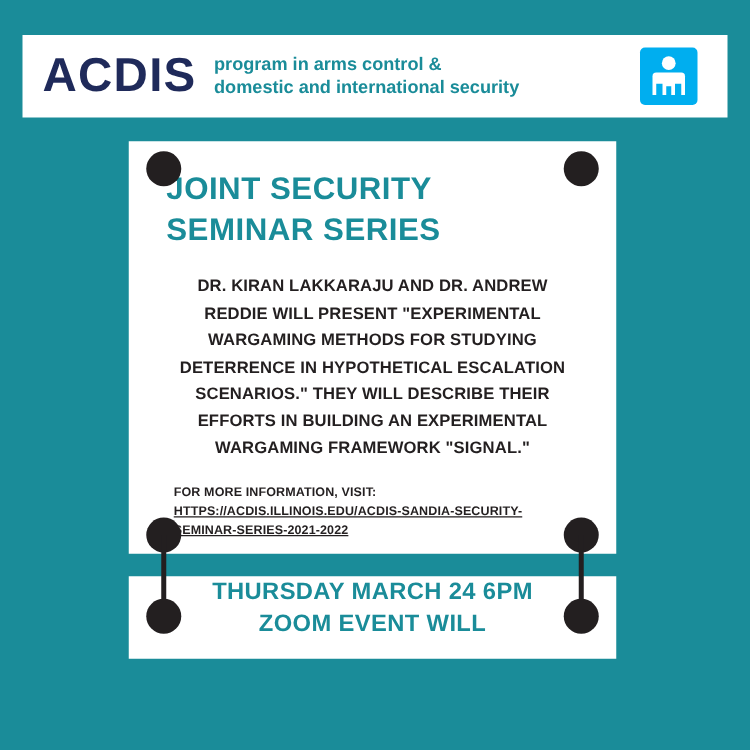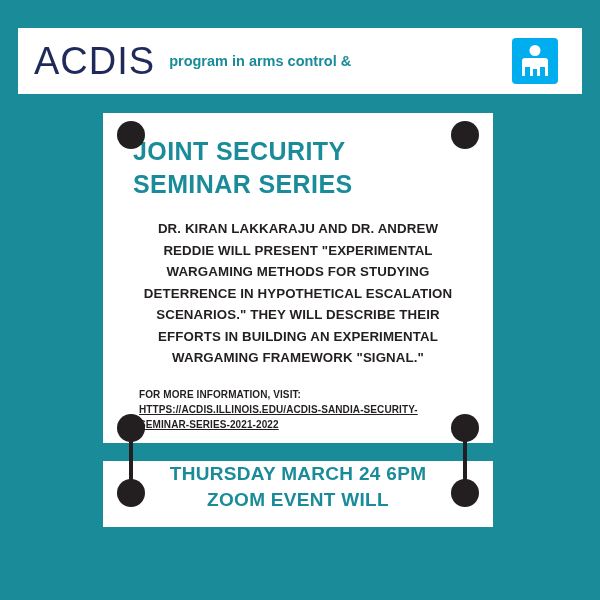--- a/index.html
+++ b/index.html
@@ -26,21 +26,21 @@
     left: 18px;
     top: 28px;
     width: 564px;
     height: 66px;
     background: #ffffff;
     display: flex;
     align-items: center;
   }
   .acdis-logo {
     font-size: 38px;
-    font-weight: normal;
+    font-weight: bold;
     letter-spacing: 1px;
     color: #1f2a5a;
     padding-left: 16px;
     padding-right: 14px;
     font-family: "Liberation Sans", sans-serif;
   }
   .acdis-tagline {
     color: #1a8c99;
     font-size: 14.5px;
     font-weight: bold;
@@ -196,20 +196,21 @@
 </style>
 </head>
 <body>
 
 <div class="poster">
 
   <div class="header-band">
     <div class="acdis-logo">ACDIS</div>
     <div class="acdis-tagline">
       <div>program in arms control &amp;</div>
+      <div>domestic and international security</div>
     </div>
     <div class="sandia-block">
       <div class="sandia-mark">
         <span class="fig-head"></span>
         <span class="fig-body"></span>
         <span class="fig-gap-l"></span>
         <span class="fig-gap-r"></span>
         <span class="fig-slot"></span>
       </div>
     </div>

